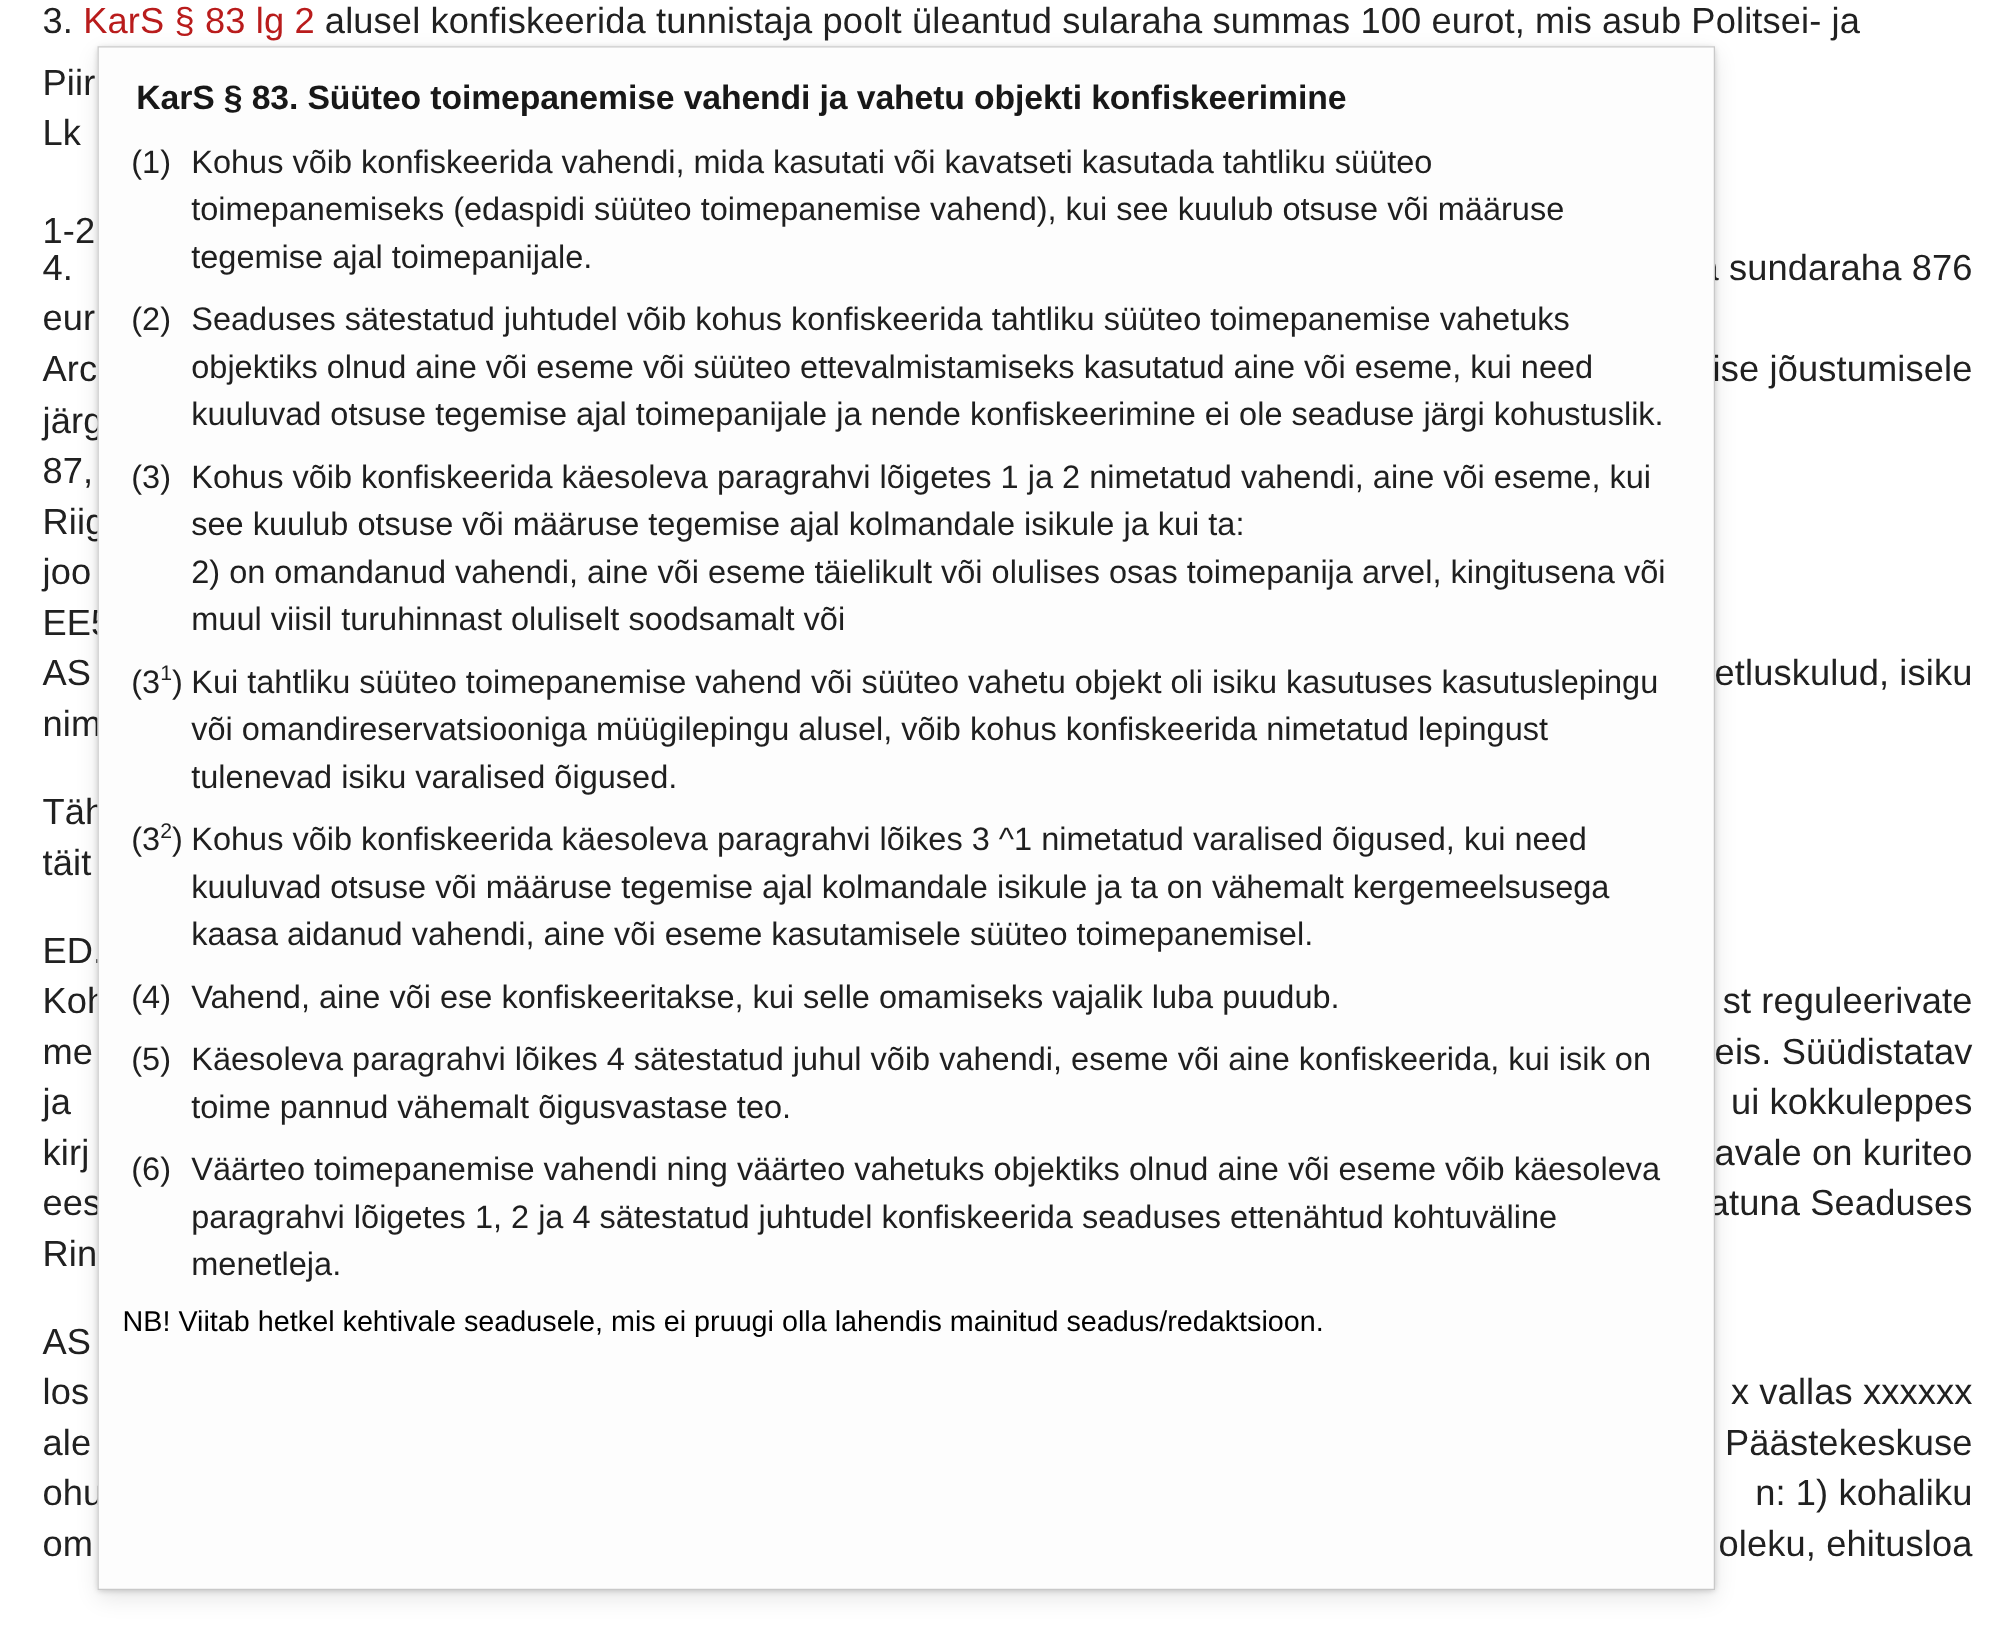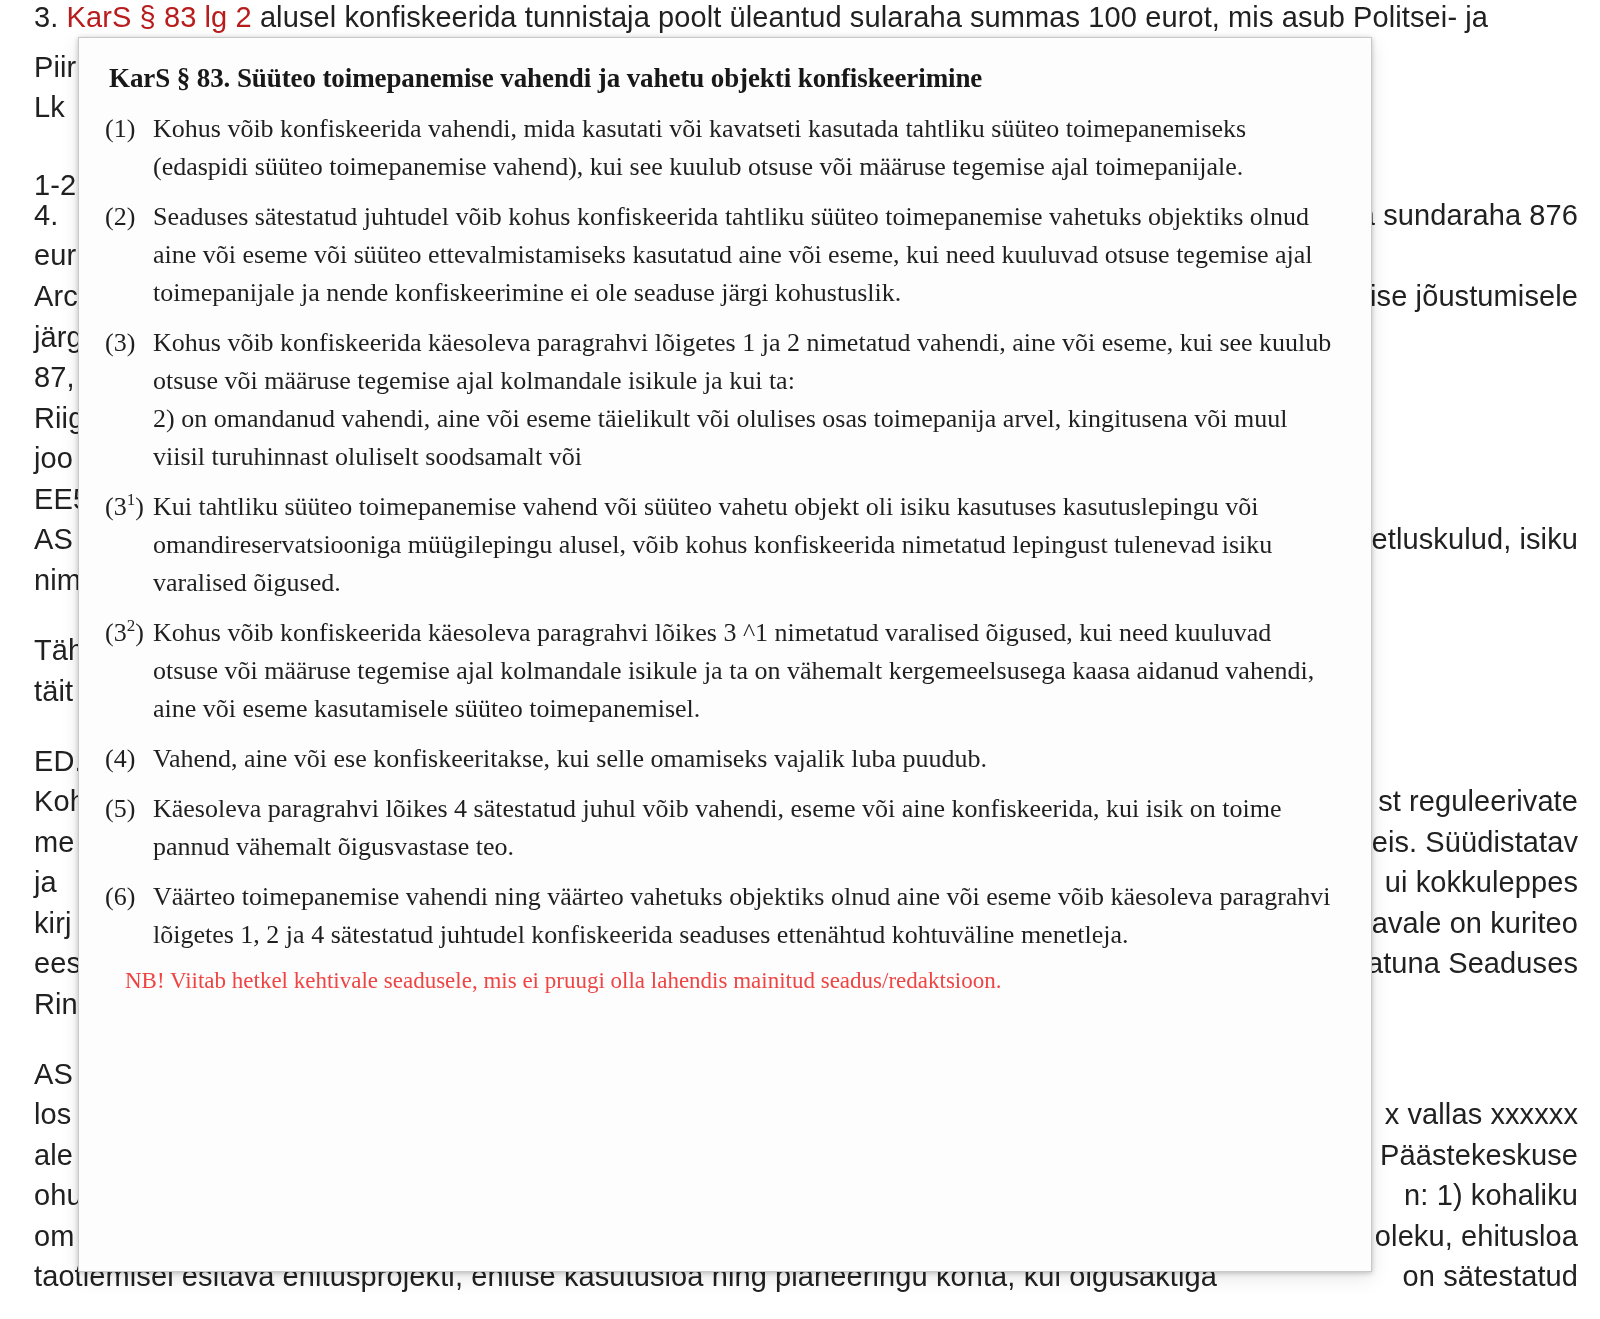--- a/index.html
+++ b/index.html
@@ -51,21 +51,20 @@
     left: 78px;
     top: 37px;
     width: 1294px;
     height: 1235px;
     background: #fdfdfd;
     border: 1px solid #c9c9c9;
     box-sizing: border-box;
     box-shadow: 0 1px 5px rgba(0,0,0,0.22), 0 6px 18px rgba(0,0,0,0.10);
     padding: 20px 24px 10px 18px;
     overflow: hidden;
-    font-family: Liberation Serif, serif;
   }
 
   .popup-title {
     font-size: 27px;
     font-weight: bold;
     color: #181818;
     margin: 4px 0 16px 12px;
     line-height: 32px;
     letter-spacing: -0.1px;
   }
@@ -95,22 +94,22 @@
     flex: 1 1 auto;
     padding-right: 6px;
   }
   .clause-body .sub {
     display: block;
   }
 
   .nb-note {
     font-size: 23px;
     line-height: 30px;
-    color: #ef4444;
-    margin: 10px 0 0 28px;
+    color: #000000;
+    margin: 10px 0 0 1px;
   }
 </style>
 </head>
 <body>
 
 <div id="bg-doc">
 
   <div class="bg-line" style="top:2px;">
     <span>3. </span><span class="lnk">KarS § 83 lg 2</span><span> alusel konfiskeerida tunnistaja poolt üleantud sularaha summas 100 eurot, mis asub Politsei- ja</span>
   </div>
@@ -207,24 +206,20 @@
     <span>ale</span>
     <span>Päästekeskuse</span>
   </div>
   <div class="bg-line justified" style="top:1180px;">
     <span>ohu</span>
     <span>n: 1) kohaliku</span>
   </div>
   <div class="bg-line justified" style="top:1221px;">
     <span>om</span>
     <span>oleku, ehitusloa</span>
-  </div>
-  <div class="bg-line justified" style="top:1261px;">
-    <span>taotlemisel esitava ehitusprojekti, ehitise kasutusloa ning planeeringu kohta, kui õigusaktiga</span>
-    <span>on sätestatud</span>
   </div>
 
 </div>
 
 <div id="law-popup">
 
   <div class="popup-title">KarS § 83. Süüteo toimepanemise vahendi ja vahetu objekti konfiskeerimine</div>
 
   <div class="clause">
     <div class="clause-num">(1)</div>

